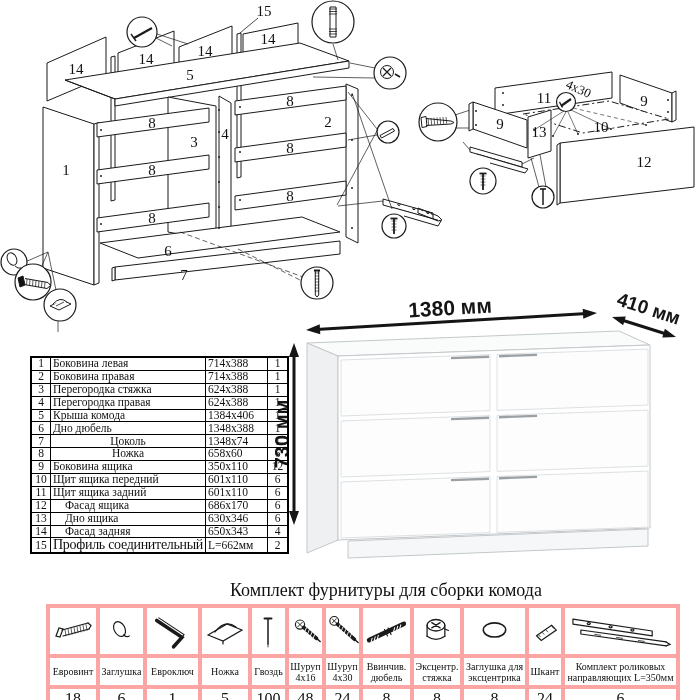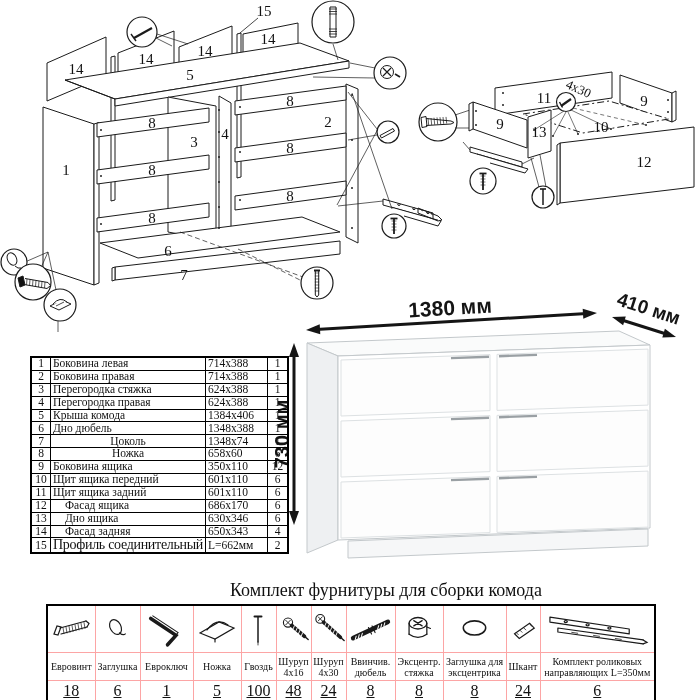--- a/index.html
+++ b/index.html
@@ -21,21 +21,21 @@
   .parts-table tr:nth-child(7) .pname,.parts-table tr:nth-child(8) .pname{text-align:center;}
   .parts-table tr:nth-child(9) .pname{}
   .parts-table tr:nth-child(12) .pname,.parts-table tr:nth-child(13) .pname,
   .parts-table tr:nth-child(14) .pname{padding-left:14px;}
   .parts-table tr:nth-child(15) .pname{font-size:14px;letter-spacing:-0.3px;}
   
   .kit-title{position:absolute;top:580px;left:0;width:700px;text-align:center;
              font-size:18px;padding-left:36px;}
   .hw-table{position:absolute;left:46px;top:604px;border-collapse:collapse;
             border:2px solid #000;table-layout:fixed;}
-  .hw-table td{border:1px solid #fca5a5;text-align:center;padding:0;vertical-align:middle;}
+  .hw-table td{border:4px solid #fca5a5;text-align:center;padding:0;vertical-align:middle;}
   .hw-icon-cell{height:46px;}
   .hw-icon-cell svg{display:block;margin:0 auto;}
   .hw-name-cell{height:27px;font-size:10px;line-height:1.1;padding:0 1px;}
   .hw-qty-cell{height:19px;font-size:16px;text-decoration:underline;}
   .ic{stroke:#1a1a1a;fill:none;stroke-width:1.2;stroke-linecap:round;}
 </style>
 </head>
 <body>
 
 <div class="page">

